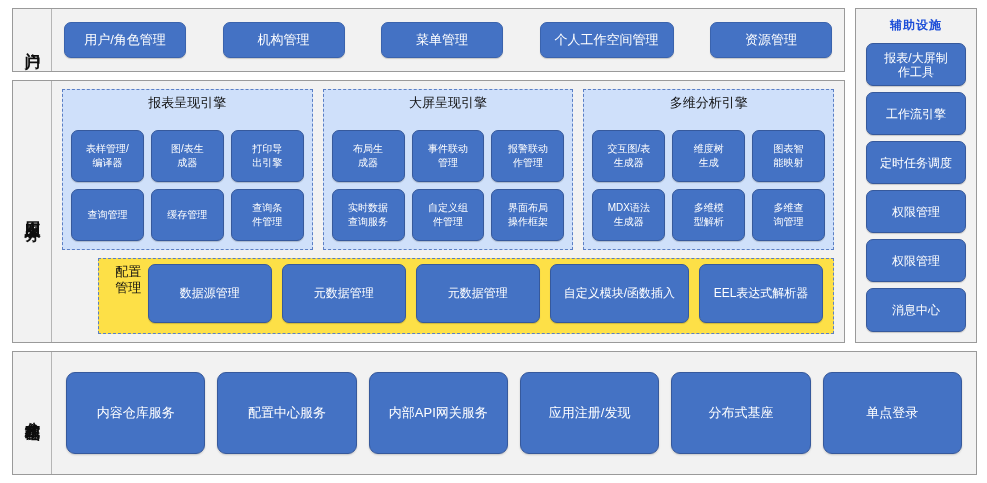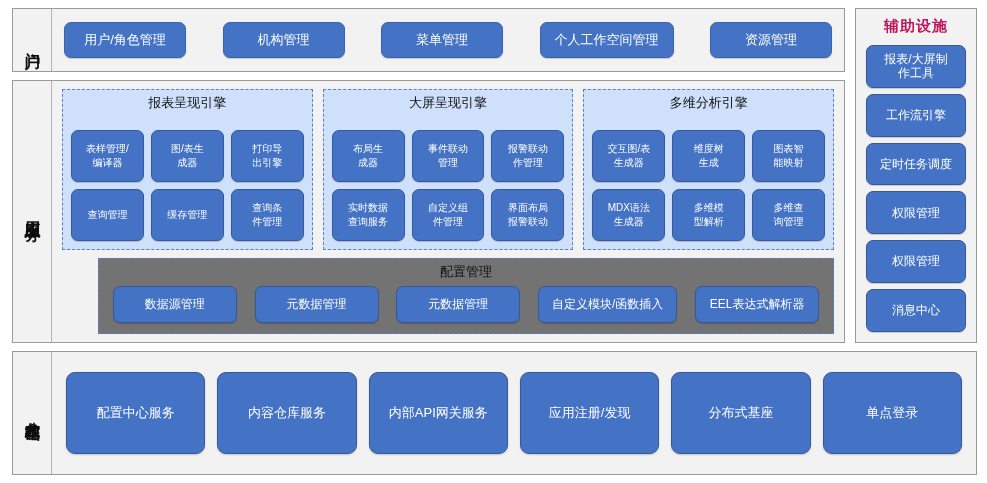--- a/index.html
+++ b/index.html
@@ -156,27 +156,27 @@
     justify-content: center;
     text-align: center;
     padding: 2px 3px;
     box-sizing: border-box;
     box-shadow: 0 1px 1px rgba(0,0,0,0.18);
     white-space: pre-line;
   }
 
   
   .config-panel {
-    background: #737373;
+    background: #fde047;
     border: 1px dashed #5b7fc4;
     box-sizing: border-box;
     padding: 5px 10px 10px 10px;
     flex: 0 0 76px;
     display: flex;
-    flex-direction: column;
+    flex-direction: row;
     margin-left: 36px;
   }
   .config-title {
     text-align: center;
     font-size: 13px;
     color: #111111;
     margin-bottom: 6px;
     line-height: 16px;
     user-select: none;
   }
@@ -209,23 +209,23 @@
     flex: 0 0 122px;
     border: 1px solid #9a9a9a;
     background: #f2f2f2;
     box-sizing: border-box;
     display: flex;
     flex-direction: column;
     align-items: center;
     padding: 8px 10px 10px 10px;
   }
   .aux-title {
-    font-size: 15px;
+    font-size: 12px;
     font-weight: bold;
-    color: #be185d;
+    color: #1d4ed8;
     letter-spacing: 1px;
     margin-bottom: 9px;
     user-select: none;
   }
   .aux-list {
     flex: 1 1 auto;
     width: 100%;
     display: flex;
     flex-direction: column;
     justify-content: space-between;
@@ -324,21 +324,21 @@
 成器</div>
                 <div class="cell-btn">事件联动
 管理</div>
                 <div class="cell-btn">报警联动
 作管理</div>
                 <div class="cell-btn">实时数据
 查询服务</div>
                 <div class="cell-btn">自定义组
 件管理</div>
                 <div class="cell-btn">界面布局
-报警联动</div>
+操作框架</div>
               </div>
             </div>
 
             <div class="engine-panel">
               <div class="engine-title">多维分析引擎</div>
               <div class="engine-grid">
                 <div class="cell-btn">交互图/表
 生成器</div>
                 <div class="cell-btn">维度树
 生成</div>
@@ -380,22 +380,22 @@
         <div class="aux-btn">权限管理</div>
         <div class="aux-btn">权限管理</div>
         <div class="aux-btn">消息中心</div>
       </div>
     </div>
   </div>
 
   <div class="section" id="base-section">
     <div class="section-label">分布式基础</div>
     <div class="section-body">
+      <div class="base-btn">内容仓库服务</div>
       <div class="base-btn">配置中心服务</div>
-      <div class="base-btn">内容仓库服务</div>
       <div class="base-btn">内部API网关服务</div>
       <div class="base-btn">应用注册/发现</div>
       <div class="base-btn">分布式基座</div>
       <div class="base-btn">单点登录</div>
     </div>
   </div>
 
 </div>
 
 </body></html>

